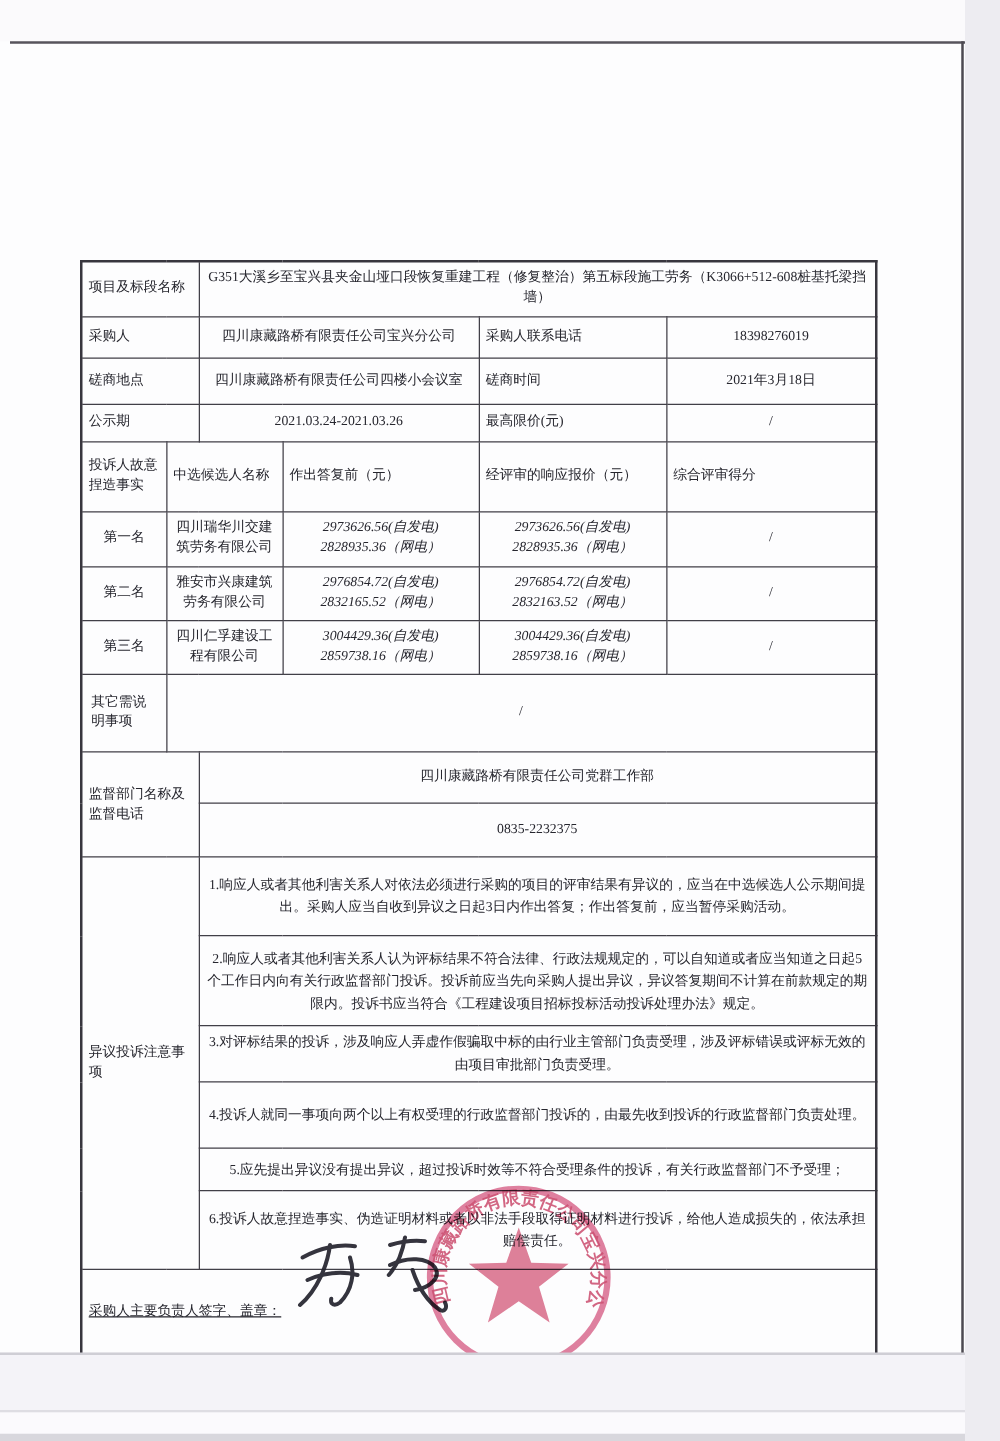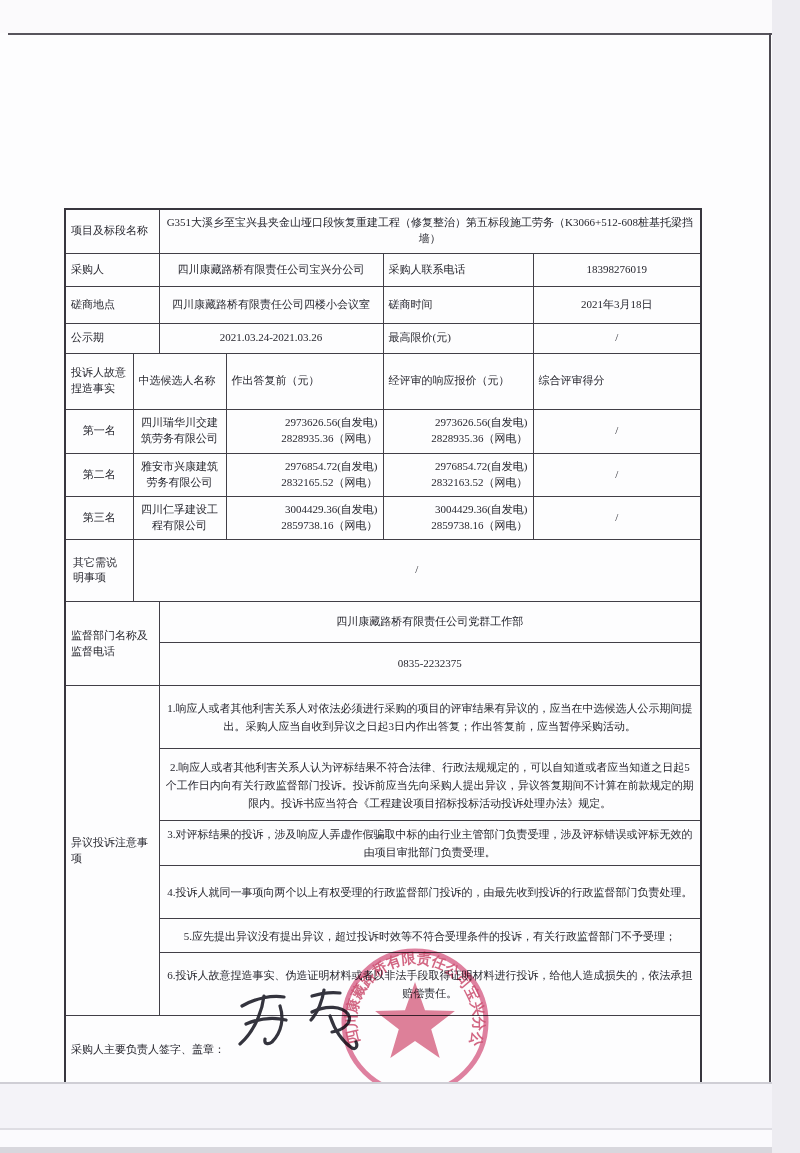--- a/index.html
+++ b/index.html
@@ -36,24 +36,24 @@
   .doc-table td{
     border:1px solid #413f47;
     padding:2px 5px;
     vertical-align:middle;
     overflow:hidden;
   }
   .doc-table{border:2px solid #38363e;}
   td.lbl{}
   td.ctr{text-align:center;}
   td.lft{text-align:center;}
-  .bid div{text-align:right;}
+  .bid div{text-align:center;font-style:italic;}
   .notes-cell{font-size:11px;line-height:1.65;padding:3px 8px;}
   .sig-cell{padding:0 8px;}
-  .sig-wrap{display:flex;align-items:center;height:100%;}
+  .sig-wrap{display:flex;align-items:center;height:100%;text-decoration:underline;}
 
   .signature-svg{position:absolute;left:228px;top:984px;z-index:3;}
   .seal-svg{position:absolute;left:327px;top:946px;z-index:3;mix-blend-mode:multiply;opacity:0.9;}
 </style>
 </head>
 <body>
 
 <div class="page"></div>
 
 <div class="title">

